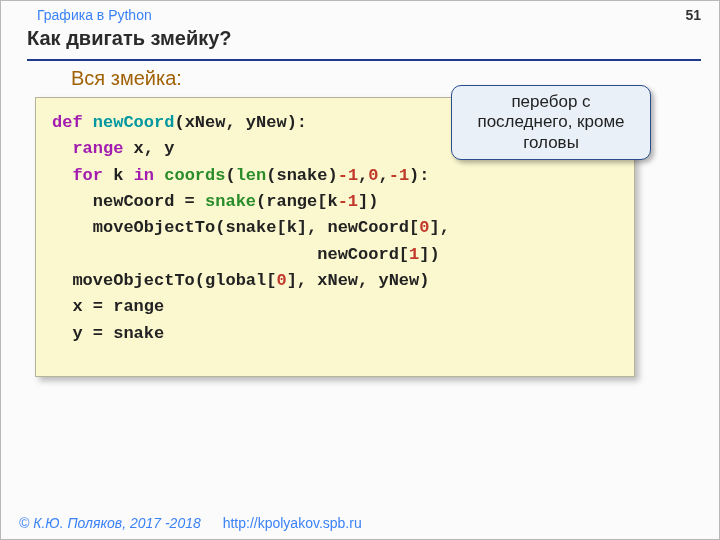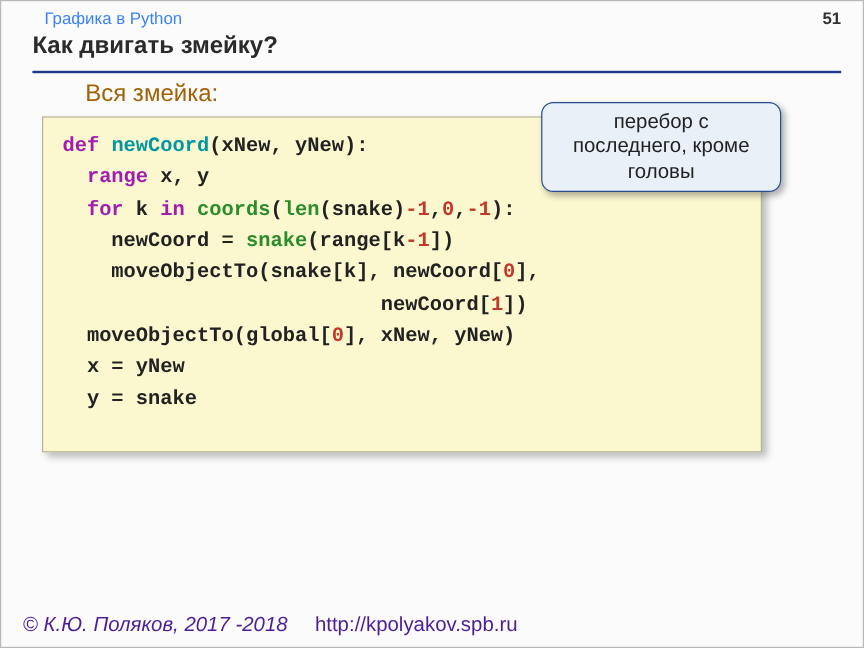--- a/index.html
+++ b/index.html
@@ -88,22 +88,22 @@
     color: #222;
     text-align: center;
     padding: 6px 14px;
   }
   .callout1 { top: 84px; left: 450px; width: 200px; line-height: 1.2; }
   .callout2 { top: 338px; left: 248px; }
   .footer {
     position: absolute;
     bottom: 8px;
     left: 18px;
-    font-size: 17px;
-    color: #4c1d95;
+    font-size: 14px;
+    color: #3b82f6;
   }
   .footer .copy { font-style: italic; margin-right: 18px; }
 </style>
 </head>
 <body>
 
 <div class="slide">
 
   <div class="header-label">Графика в Python</div>
   <div class="page-num">51</div>
@@ -113,21 +113,21 @@
 
   <div class="subtitle">Вся змейка:</div>
 
   <div class="codeblock"><span class="kw-blue">def</span> <span class="kw-teal">newCoord</span><span>(xNew, yNew):</span>
   <span class="kw-blue">range</span><span> x, y</span>
   <span class="kw-blue">for</span><span> k </span><span class="kw-blue">in</span> <span class="kw-green">coords</span><span>(</span><span class="kw-green">len</span><span>(snake)</span><span class="num">-1</span><span>,</span><span class="num">0</span><span>,</span><span class="num">-1</span><span>):</span>
 <span>    newCoord = </span><span class="kw-green">snake</span><span>(range[k</span><span class="num">-1</span><span>])</span>
 <span>    moveObjectTo(snake[k], newCoord[</span><span class="num">0</span><span>],</span>
 <span>                          newCoord[</span><span class="num">1</span><span>])</span>
 <span>  moveObjectTo(global[</span><span class="num">0</span><span>], xNew, yNew)</span>
-<span>  x = yNew</span>
+<span>  x = range</span>
 <span>  y = snake</span></div>
 
   <div class="callout callout1">перебор с последнего, кроме головы</div>
 
   <div class="footer">
     <span class="copy">© К.Ю. Поляков, 2017 -2018</span>
     <span>http://kpolyakov.spb.ru</span>
   </div>
 
 </div>

